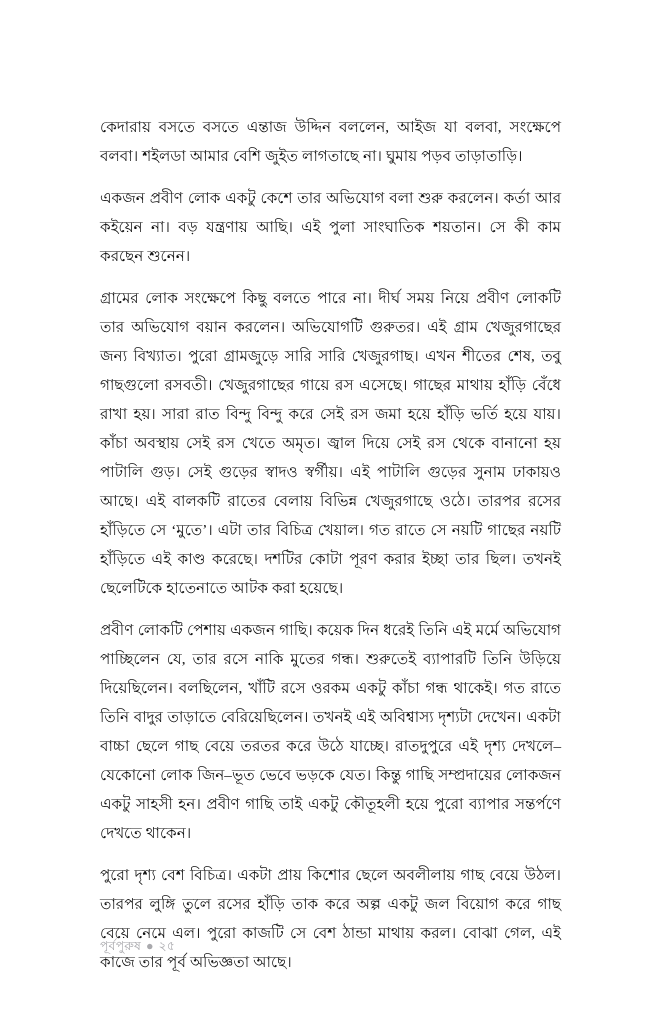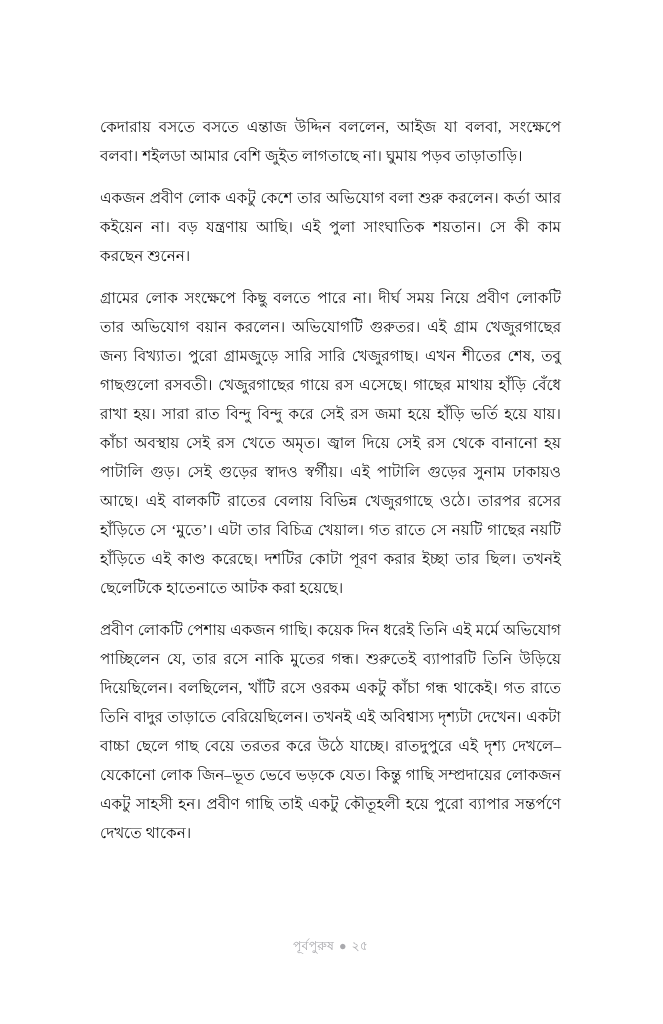--- a/index.html
+++ b/index.html
@@ -46,21 +46,21 @@
 
   .para:last-child {
     margin-bottom: 0;
   }
 
   .footer {
     position: absolute;
     left: 100px;
     top: 938px;
     width: 461px;
-    text-align: center;
+    text-align: left;
     font-size: 12.5px;
     line-height: 16px;
     color: #a9a9ad;
     font-family: "Liberation Serif", "DejaVu Serif", serif;
     white-space: nowrap;
   }
   .footer-title { letter-spacing: 0.01em; }
   .footer-sep {
     display: inline-block;
     margin: 0 5px;
@@ -71,19 +71,20 @@
 </head>
 <body>
 
 <div class="page">
 
   <div class="text-block">
     <p class="para">কেদারায় বসতে বসতে এন্তাজ উদ্দিন বললেন, আইজ যা বলবা, সংক্ষেপে বলবা। শইলডা আমার বেশি জুইত লাগতাছে না। ঘুমায় পড়ব তাড়াতাড়ি।</p>
     <p class="para">একজন প্রবীণ লোক একটু কেশে তার অভিযোগ বলা শুরু করলেন। কর্তা আর কইয়েন না। বড় যন্ত্রণায় আছি। এই পুলা সাংঘাতিক শয়তান। সে কী কাম করছেন শুনেন।</p>
     <p class="para">গ্রামের লোক সংক্ষেপে কিছু বলতে পারে না। দীর্ঘ সময় নিয়ে প্রবীণ লোকটি তার অভিযোগ বয়ান করলেন। অভিযোগটি গুরুতর। এই গ্রাম খেজুরগাছের জন্য বিখ্যাত। পুরো গ্রামজুড়ে সারি সারি খেজুরগাছ। এখন শীতের শেষ, তবু গাছগুলো রসবতী। খেজুরগাছের গায়ে রস এসেছে। গাছের মাথায় হাঁড়ি বেঁধে রাখা হয়। সারা রাত বিন্দু বিন্দু করে সেই রস জমা হয়ে হাঁড়ি ভর্তি হয়ে যায়। কাঁচা অবস্থায় সেই রস খেতে অমৃত। জ্বাল দিয়ে সেই রস থেকে বানানো হয় পাটালি গুড়। সেই গুড়ের স্বাদও স্বর্গীয়। এই পাটালি গুড়ের সুনাম ঢাকায়ও আছে। এই বালকটি রাতের বেলায় বিভিন্ন খেজুরগাছে ওঠে। তারপর রসের হাঁড়িতে সে ‘মুতে’। এটা তার বিচিত্র খেয়াল। গত রাতে সে নয়টি গাছের নয়টি হাঁড়িতে এই কাণ্ড করেছে। দশটির কোটা পূরণ করার ইচ্ছা তার ছিল। তখনই ছেলেটিকে হাতেনাতে আটক করা হয়েছে।</p>
     <p class="para">প্রবীণ লোকটি পেশায় একজন গাছি। কয়েক দিন ধরেই তিনি এই মর্মে অভিযোগ পাচ্ছিলেন যে, তার রসে নাকি মুতের গন্ধ। শুরুতেই ব্যাপারটি তিনি উড়িয়ে দিয়েছিলেন। বলছিলেন, খাঁটি রসে ওরকম একটু কাঁচা গন্ধ থাকেই। গত রাতে তিনি বাদুর তাড়াতে বেরিয়েছিলেন। তখনই এই অবিশ্বাস্য দৃশ্যটা দেখেন। একটা বাচ্চা ছেলে গাছ বেয়ে তরতর করে উঠে যাচ্ছে। রাতদুপুরে এই দৃশ্য দেখলে–যেকোনো লোক জিন–ভূত ভেবে ভড়কে যেত। কিন্তু গাছি সম্প্রদায়ের লোকজন একটু সাহসী হন। প্রবীণ গাছি তাই একটু কৌতূহলী হয়ে পুরো ব্যাপার সন্তর্পণে দেখতে থাকেন।</p>
+    <p class="para">পুরো দৃশ্য বেশ বিচিত্র। একটা প্রায় কিশোর ছেলে অবলীলায় গাছ বেয়ে উঠল। তারপর লুঙ্গি তুলে রসের হাঁড়ি তাক করে অল্প একটু জল বিয়োগ করে গাছ বেয়ে নেমে এল। পুরো কাজটি সে বেশ ঠান্ডা মাথায় করল। বোঝা গেল, এই কাজে তার পূর্ব অভিজ্ঞতা আছে।</p>
   </div>
 
   <div class="footer">
     <span class="footer-title">পূর্বপুরুষ</span><span class="footer-sep">●</span><span class="footer-page">২৫</span>
   </div>
 
 </div>
 
 </body></html>

